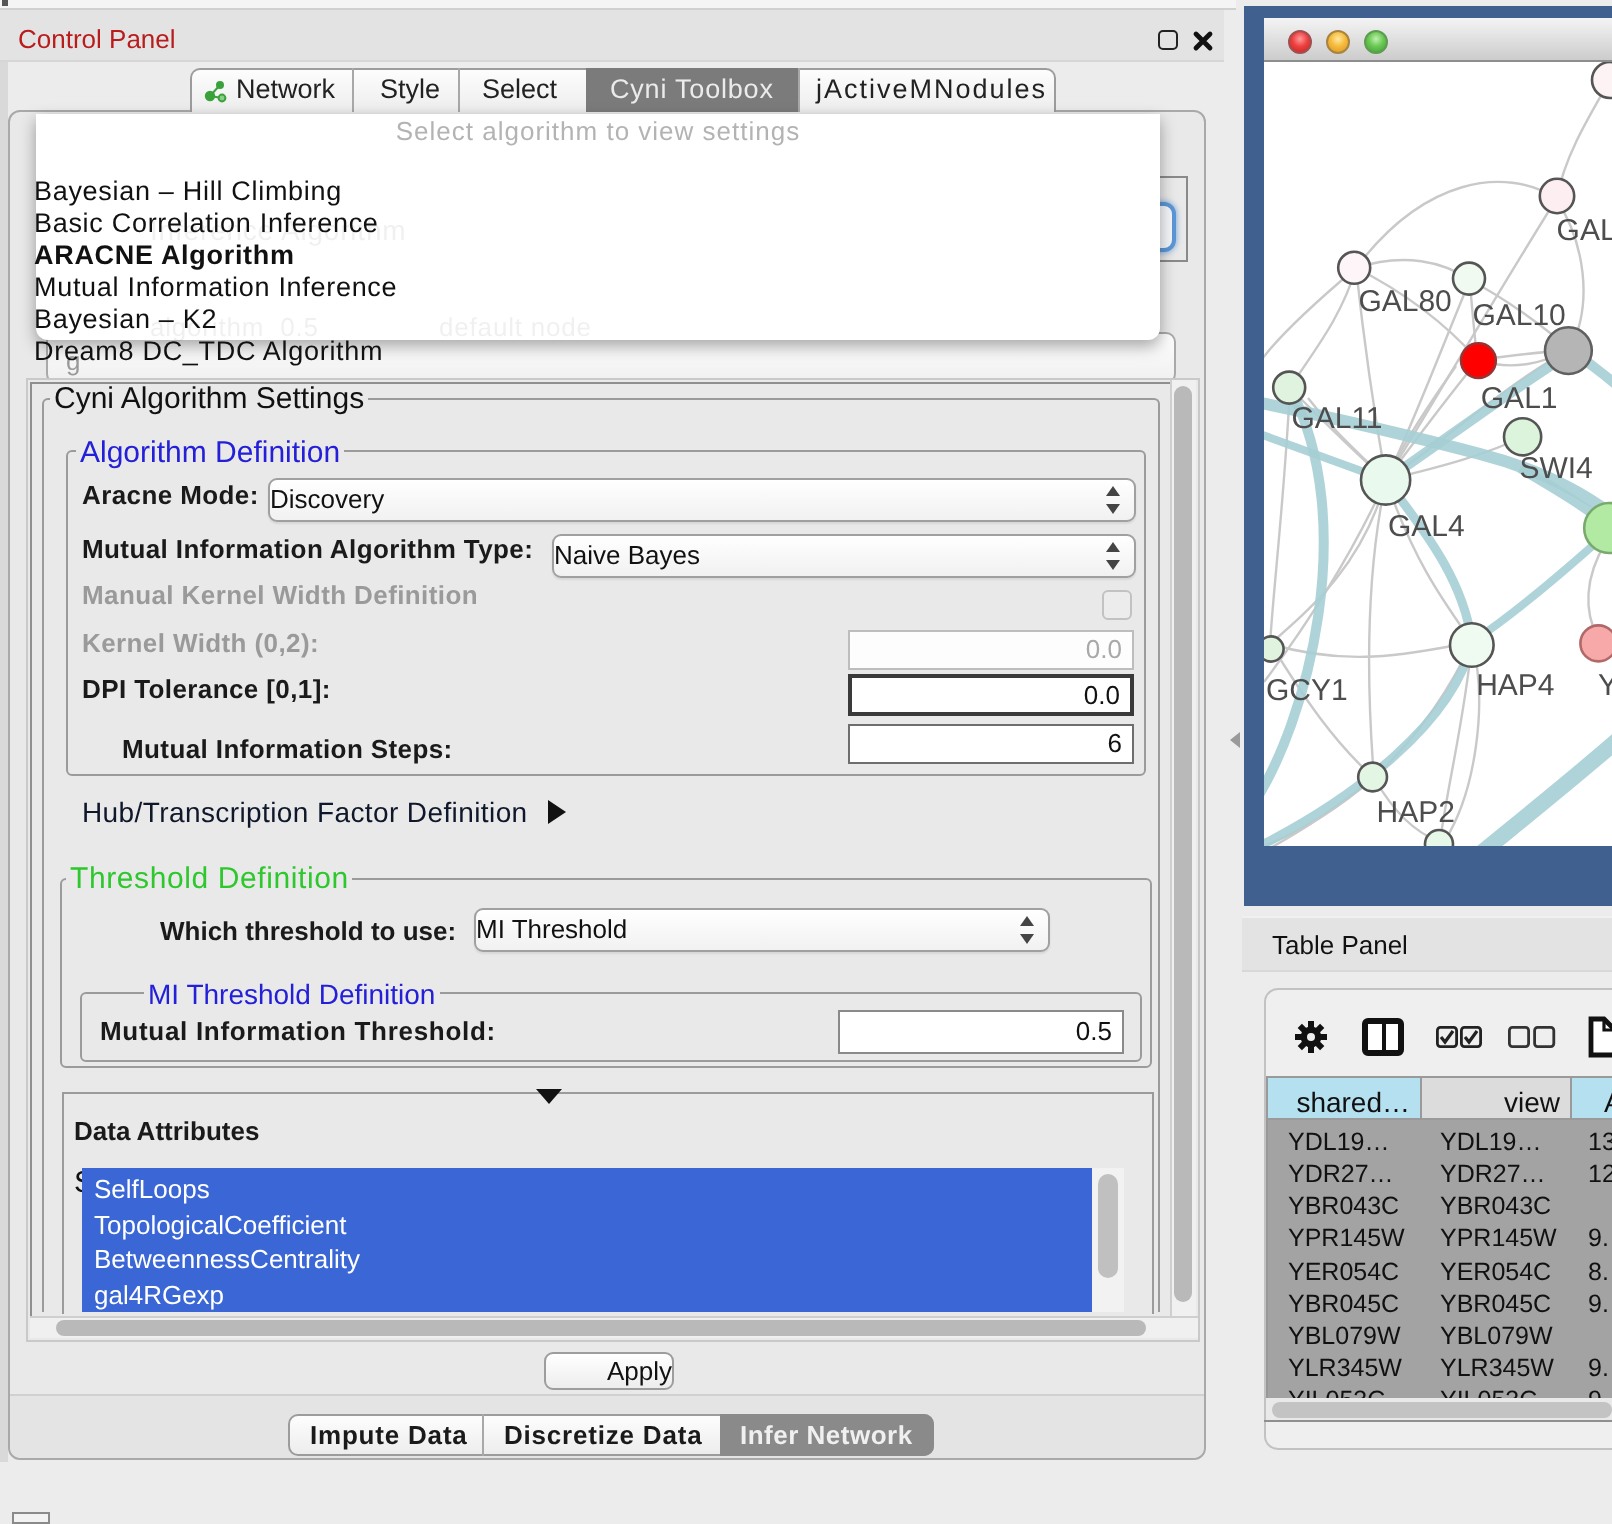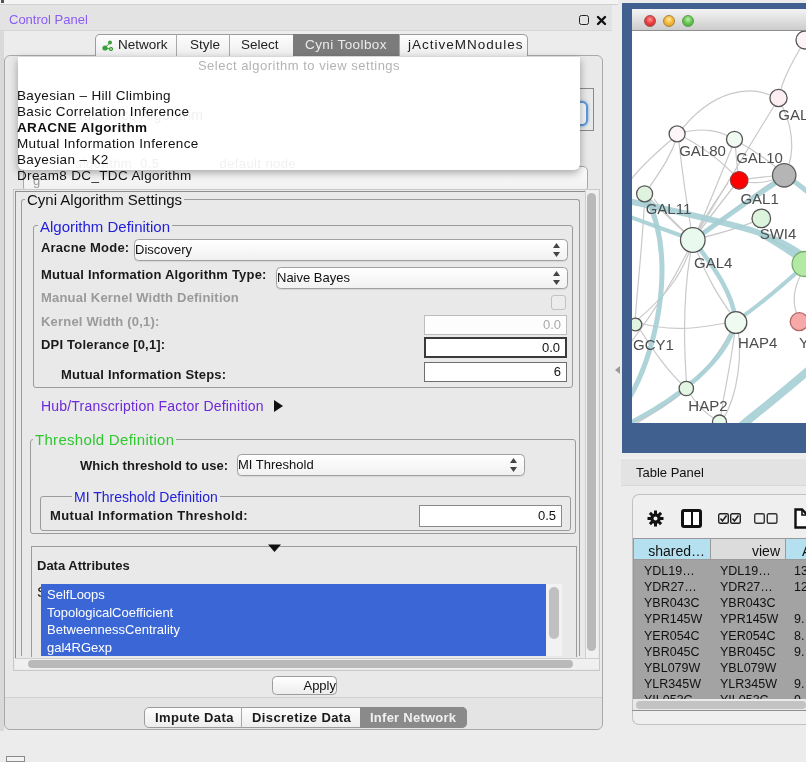--- a/index.html
+++ b/index.html
@@ -13,21 +13,21 @@
 .spin { position:absolute; right:6px; top:3px; width:9px; height:14px; }
 .glab { position:absolute; font-size:15px; line-height:15px; background:#e9e9e9; padding:0 2px; }
 </style>
 </head>
 <body>
 
 <div class="abs" style="left:0;top:0;width:618px;height:762px;background:#ececec;"></div>
 <div class="abs" style="left:0;top:0;width:618px;height:5px;background:#f4f4f4;border-bottom:1px solid #d0d0d0;"></div>
 <div class="abs" style="left:1px;top:0;width:3px;height:3px;background:#555;"></div>
 <div class="abs" style="left:0;top:5px;width:612px;height:26px;background:#e3e3e3;border-bottom:1px solid #d6d6d6;"></div>
-<div class="abs" style="left:9px;top:13px;font-size:13px;line-height:13px;color:#8b5cf6;">Control Panel</div>
+<div class="abs" style="left:9px;top:13px;font-size:13px;line-height:13px;color:#b91c1c;">Control Panel</div>
 
 <div class="abs" style="left:579px;top:15px;width:10px;height:10px;border:1.5px solid #222;border-radius:2.5px;"></div>
 <svg class="abs" style="left:596px;top:15px;" width="11" height="11" viewBox="0 0 11 11">
     <path d="M2 2 L9 9 M9 2 L2 9" stroke="#111" stroke-width="2.4" stroke-linecap="round"></path>
   </svg>
 
 <div class="abs" style="left:0;top:31px;width:4px;height:700px;background:#d9d9d9;"></div>
 
 <div class="abs" style="left:4px;top:55px;width:599px;height:675px;border:1px solid #a9a9a9;border-radius:6px;background:#e9e9e9;"></div>
 
@@ -56,30 +56,30 @@
 <div class="abs b13" style="left:41px;top:268px;">Mutual Information Algorithm Type:</div>
 <div class="combo" style="left:276px;top:267px;width:292px;height:22px;">Naive Bayes
   <svg class="spin" viewBox="0 0 9 14">
       <path d="M4.5 0 L8 5 L1 5 Z" fill="#444"></path>
       <path d="M4.5 14 L8 9 L1 9 Z" fill="#444"></path>
     </svg></div>
 
 <div class="abs b13 gray" style="left:41px;top:291px;">Manual Kernel Width Definition</div>
 <div class="abs" style="left:551px;top:295px;width:15px;height:15px;background:#ececec;border:1px solid #c2c2c2;border-radius:3px;"></div>
 
-<div class="abs b13 gray" style="left:41px;top:315px;">Kernel Width (0,1):</div>
+<div class="abs b13 gray" style="left:41px;top:315px;">Kernel Width (0,2):</div>
 <div class="field" style="left:424px;top:315px;width:143px;height:20px;color:#a9a9a9;border-color:#bdbdbd;background:#fdfdfd;line-height:18px;">0.0</div>
 
 <div class="abs b13" style="left:41px;top:338px;">DPI Tolerance [0,1]:</div>
 <div class="field" style="left:424px;top:337px;width:143px;height:21px;border:2px solid #3a3a3a;color:#111;line-height:17px;">0.0</div>
 
 <div class="abs b13" style="left:41px;top:368px;padding-left:20px;">Mutual Information Steps:</div>
 <div class="field" style="left:424px;top:362px;width:143px;height:20px;border:1px solid #6e6e6e;color:#111;line-height:18px;">6</div>
 
-<div class="abs" style="left:41px;top:399px;font-size:14px;line-height:14px;letter-spacing:0.2px;color:#6d28d9;">Hub/Transcription Factor Definition</div>
+<div class="abs" style="left:41px;top:399px;font-size:14px;line-height:14px;letter-spacing:0.2px;color:#0f172a;">Hub/Transcription Factor Definition</div>
 <svg class="abs" style="left:272px;top:399px;" width="12" height="14" viewBox="0 0 12 14">
     <path d="M2 1 L11 7 L2 13 Z" fill="#111"></path>
   </svg>
 
 <div class="abs" style="left:30px;top:439px;width:546px;height:95px;border:1px solid #9b9b9b;border-radius:3px;"></div>
 <div class="glab" style="left:33px;top:432px;color:#2ec82e;letter-spacing:0.3px;">Threshold Definition</div>
 
 <div class="abs b13" style="left:80px;top:459px;letter-spacing:0;">Which threshold to use:</div>
 <div class="combo" style="left:237px;top:454px;width:288px;height:22px;">MI Threshold
   <svg class="spin" viewBox="0 0 9 14">

